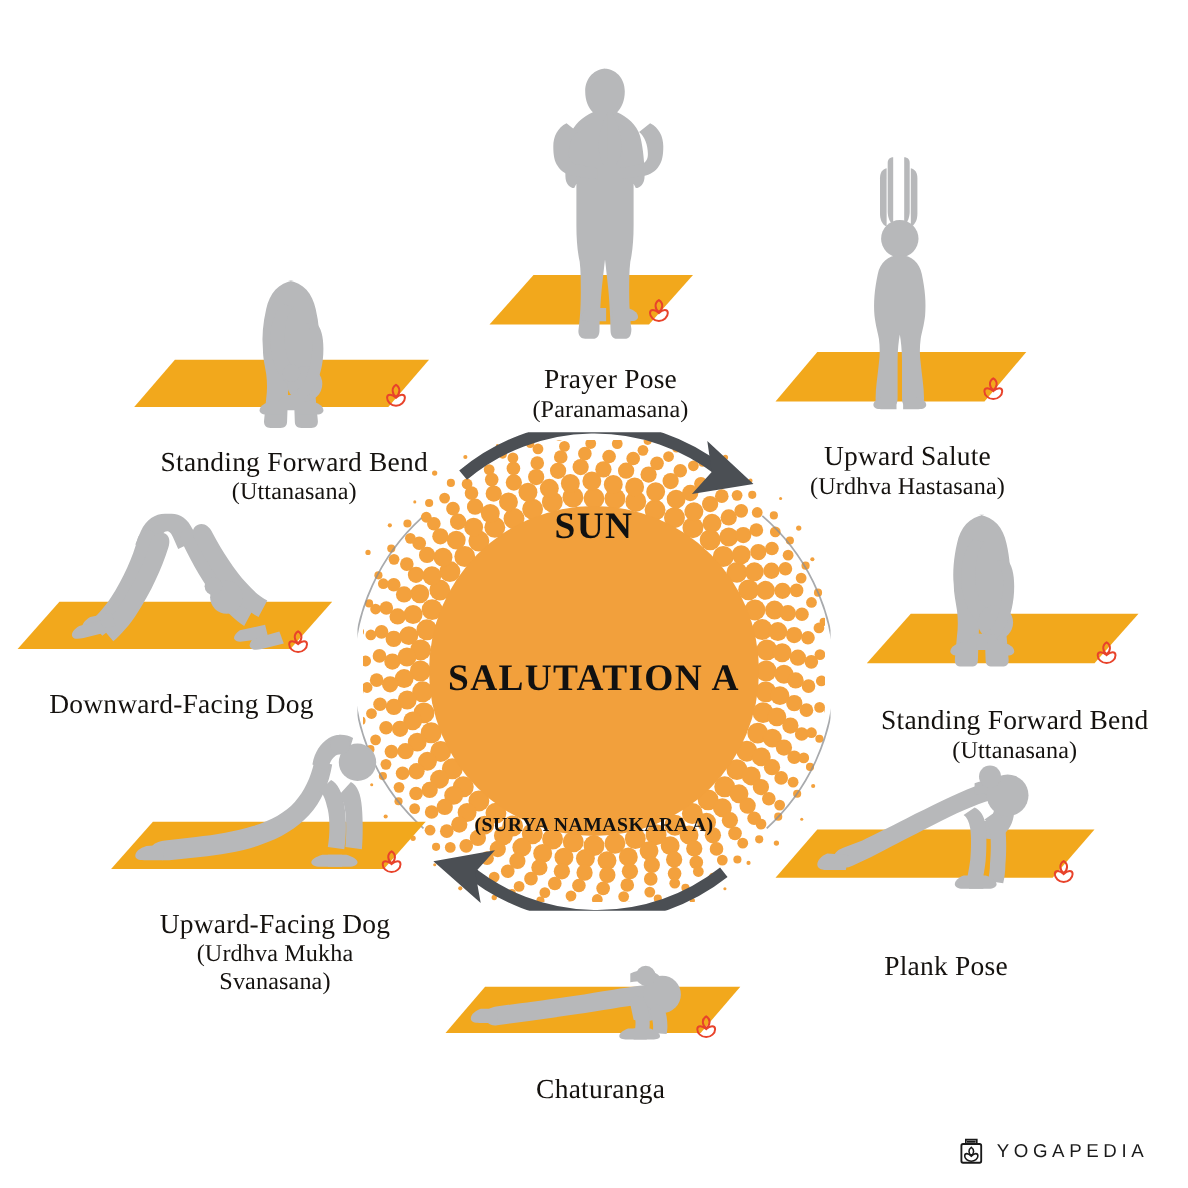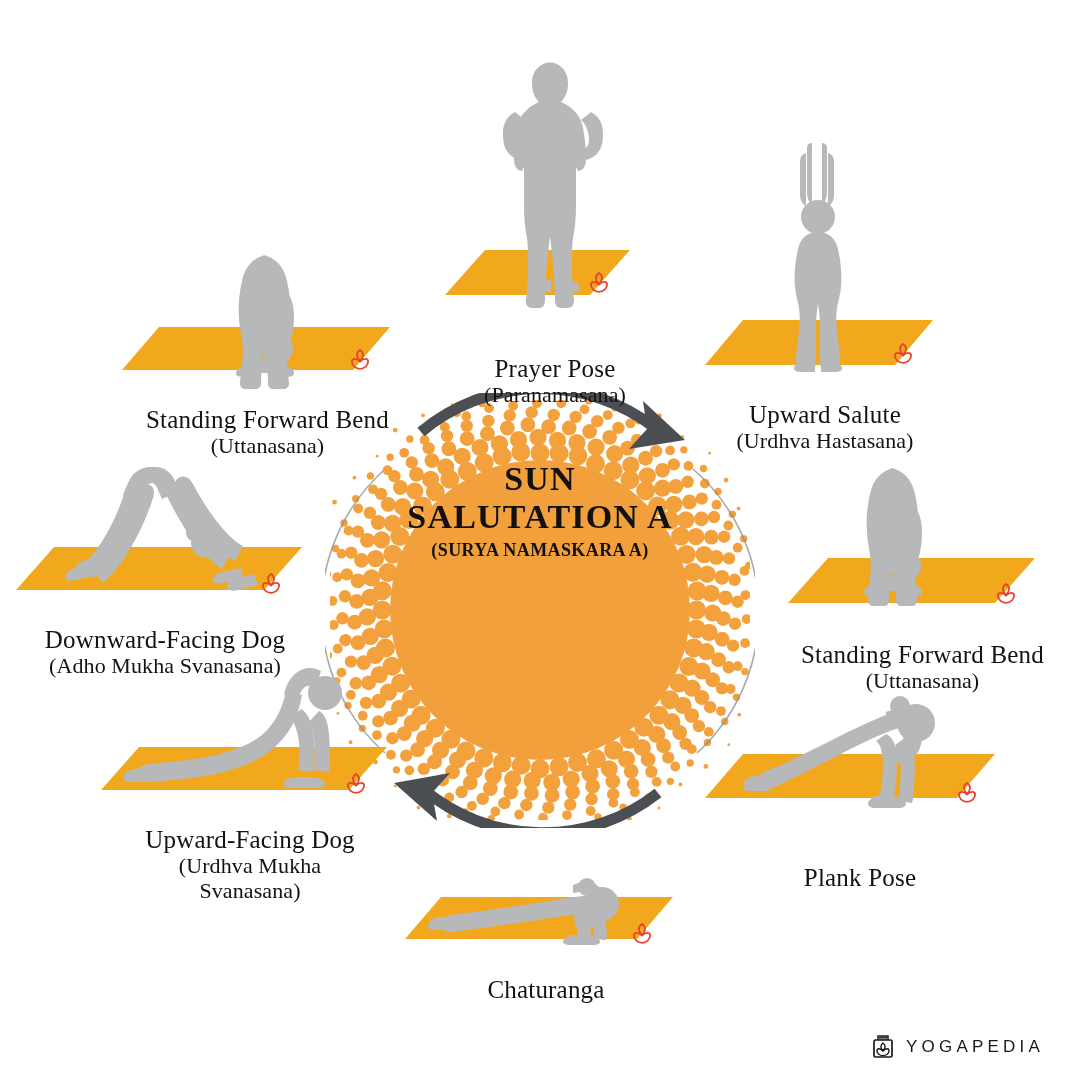--- a/index.html
+++ b/index.html
@@ -24,21 +24,21 @@
   #dot-halo { position: absolute; inset: 0; }
   #sun-core {
     position: absolute;
     left: 60px; top: 60px;
     width: 300px; height: 300px;
     border-radius: 50%;
     background: #F2A03C;
     display: flex;
     flex-direction: column;
     align-items: center;
-    justify-content: flex-start;
+    justify-content: space-between;
     text-align: center;
   }
   #sun-core .l1 {
     font-size: 34px; font-weight: 700; letter-spacing: 1.2px;
     color: #111; line-height: 1.12;
   }
   #sun-core .l2 {
     font-size: 34px; font-weight: 700; letter-spacing: 1.2px;
     color: #111; line-height: 1.12;
   }
@@ -471,21 +471,21 @@
     <path d="M 96 39 A 186 186 0 0 1 330 35" fill="none" stroke="#4B4F54" stroke-width="11" stroke-linecap="butt"></path>
     <path d="M 318 8 L 360 47 L 304 56 L 322 36 Z" fill="#4B4F54"></path>
 
     <path d="M 333 400 A 186 186 0 0 1 98 396" fill="none" stroke="#4B4F54" stroke-width="11" stroke-linecap="butt"></path>
     <path d="M 112 428 L 69 390 L 125 380 L 107 400 Z" fill="#4B4F54"></path>
 
     <path d="M 368 76 A 190 190 0 0 1 372 360" fill="none" stroke="#8b8e91" stroke-width="1.6" opacity=".75"></path>
     <path d="M 60 360 A 190 190 0 0 1 58 78" fill="none" stroke="#8b8e91" stroke-width="1.6" opacity=".75"></path>
   </svg>
 
-  <div class="pose" style="left:430px; top:40px; width:250px;gap:24px;">
+  <div class="pose" style="left:430px; top:40px; width:250px;">
     <div class="art">
       <svg width="250" height="280" viewBox="0 0 250 280">
 
         <g>
           <path d="M60 255 L205 255 L165 300 L20 300 Z" fill="#F2A81C" transform="translate(-5,-45)"></path>
         </g>
 
         <g fill="#B7B8BA">
           <path d="M123 22 c-13 0 -21 9 -21 21 c0 9 3 15 7 19 c-9 4 -18 11 -21 22
                    c-3 11 -4 27 -4 36 c0 7 4 11 8 11 l2 -4 l0 38 c0 13 1 24 3 33
@@ -743,21 +743,20 @@
           <path d="M62 114 c-5 3 -8 7 -6 10 c1 2 5 2 10 1 l20 -5 l-5 -11 z"></path>
         </g>
         <g transform="translate(252,118) scale(0.9)">
           <path d="M10 14 c-4 -4 -9 -4 -9 0 c0 4 4 8 9 8 c5 0 9 -4 9 -8 c0 -4 -5 -4 -9 0 z" fill="none" stroke="#E8432B" stroke-width="2"></path>
           <path d="M10 13 c-4 -3 -5 -9 0 -12 c5 3 4 9 0 12 z" fill="none" stroke="#E8432B" stroke-width="2"></path>
         </g>
       </svg>
     </div>
     <div class="cap">
       <span class="en">Downward-Facing Dog</span>
-      <span class="sa">(Adho Mukha Svanasana)</span>
     </div>
   </div>
 
   <div class="pose" style="left:115px; top:245px; width:305px;">
     <div class="art">
       <svg width="305" height="150" viewBox="0 0 305 150">
         <g>
           <path d="M44 120 L275 120 L238 163 L7 163 Z" fill="#F2A81C" transform="translate(0,-38)"></path>
         </g>
         <g fill="#B7B8BA">

